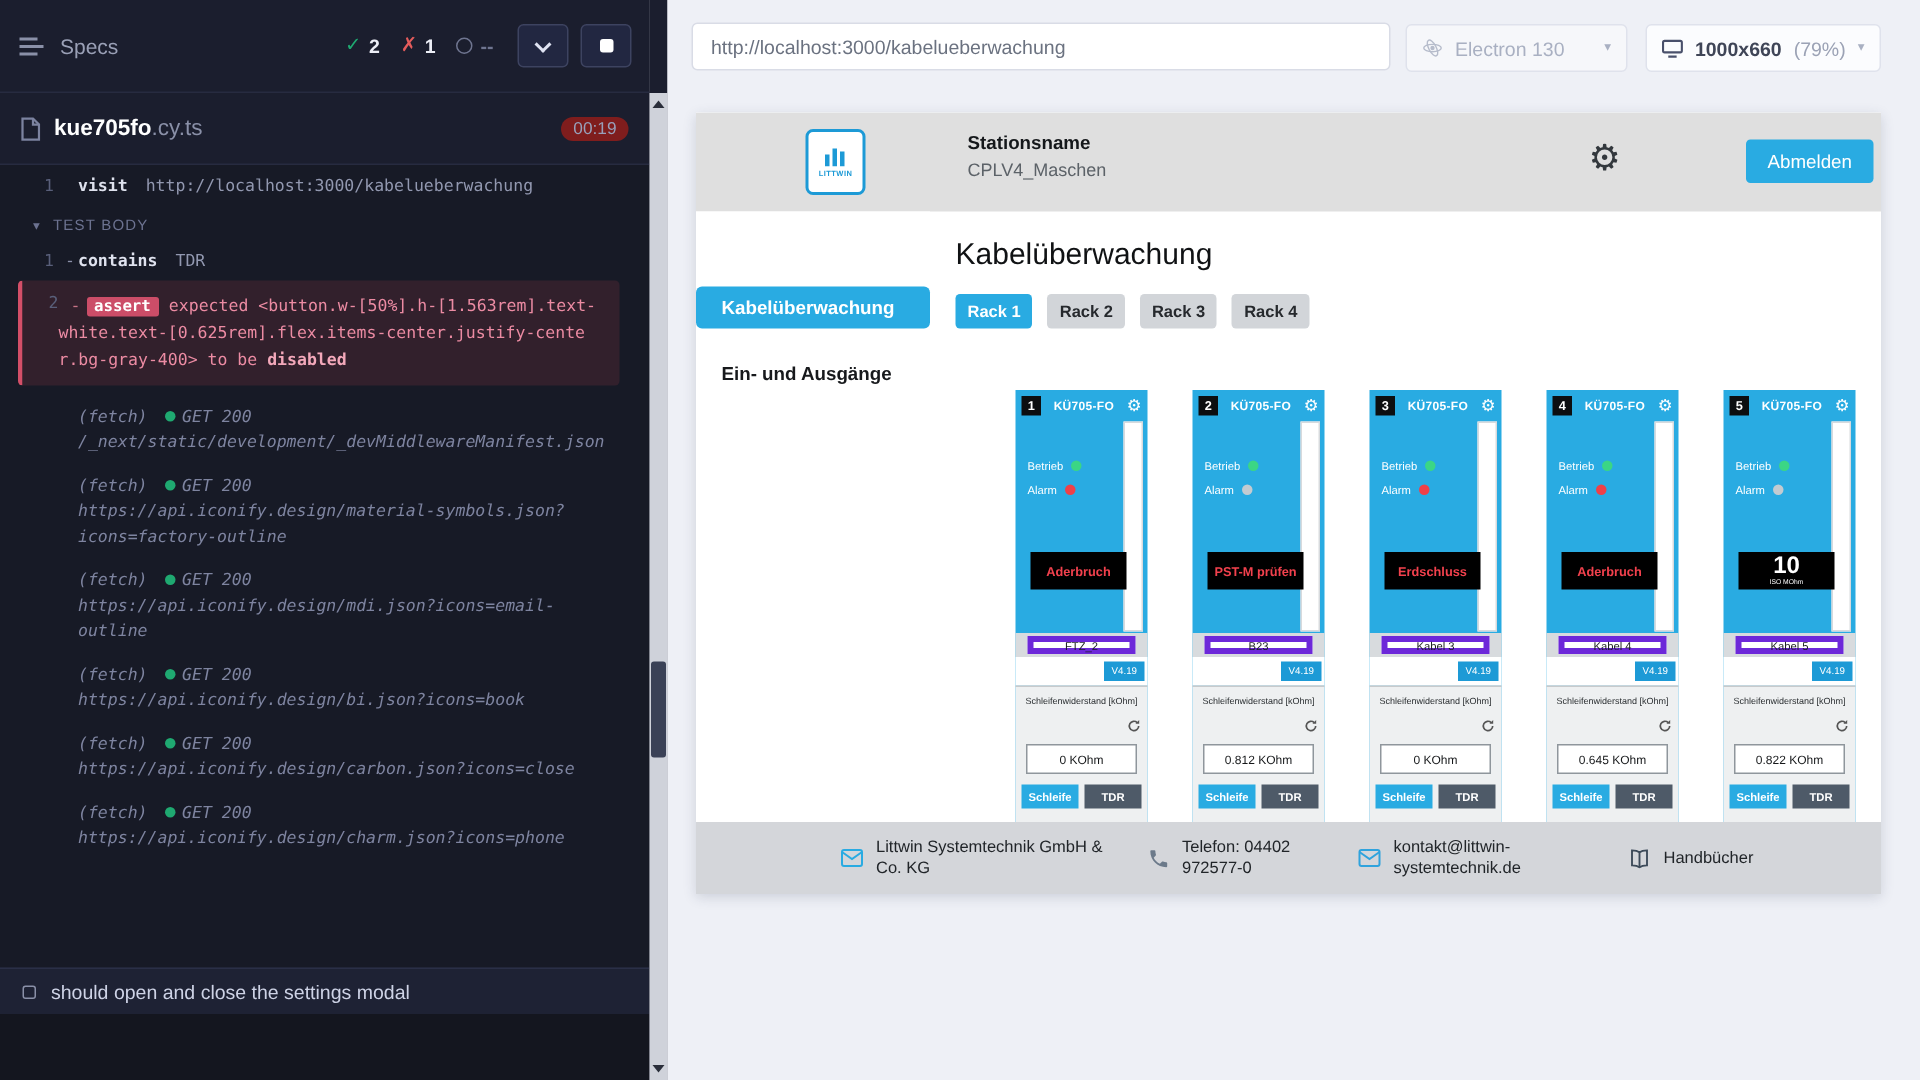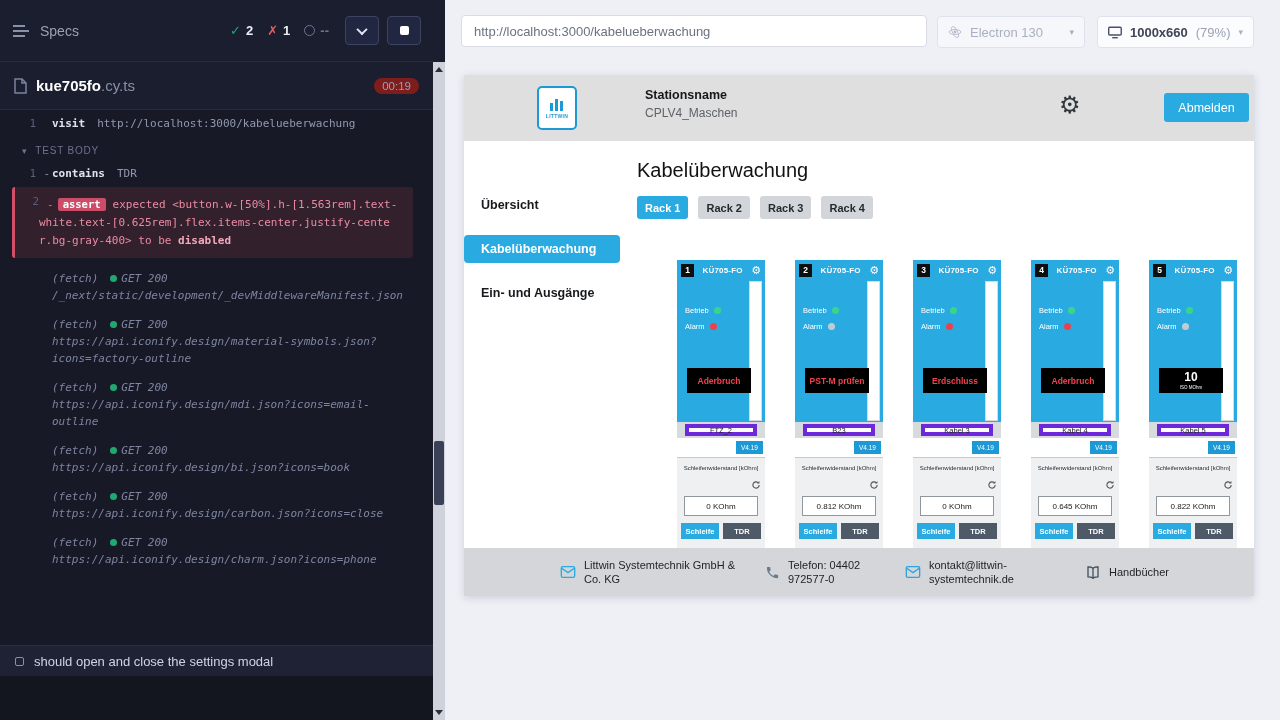--- a/index.html
+++ b/index.html
@@ -100,21 +100,21 @@
   .c-num { width:13px; height:13px; background:#0c0e10; color:#fff; font-size:8.5px; font-weight:700; display:flex; align-items:center; justify-content:center; flex:none; }
   .c-model { flex:1; text-align:center; color:#fff; font-size:8px; font-weight:700; letter-spacing:0.2px; }
   .c-gear { color:#fff; font-size:11px; font-family:"DejaVu Sans",sans-serif; cursor:pointer; }
   .c-strip { position:absolute; right:3px; top:21px; width:13px; height:140px; background:#fff; border:1px solid #d7dadd; }
   .c-leds { margin-top:22px; }
   .led { display:flex; align-items:center; gap:5px; padding-left:8px; height:16px; }
   .led-t { color:#fff; font-size:7.5px; }
   .led-d { width:7px; height:7px; border-radius:50%; flex:none; }
   .c-status { position:absolute; left:10px; top:108px; width:64px; min-height:25px; background:#000; display:flex; flex-direction:column; align-items:center; justify-content:center; padding:2px; }
   .s-main { font-size:8.5px; font-weight:700; line-height:10px; text-align:center; }
-  .card-iso .s-main { font-size:12px; line-height:13px; }
+  .card-iso .s-main { font-size:16px; line-height:13px; }
   .s-sub { font-size:4.5px; color:#fff; margin-top:1px; }
   .s-sub:empty { display:none; }
   .c-cable { position:absolute; top:162px; left:0; right:0; height:16px; background:#d8dbde; display:flex; align-items:center; justify-content:center; }
   .c-cable span { width:72px; height:12px; background:#fff; border:4px solid #6d28d9; font-size:7.5px; color:#1c1f22; display:flex; align-items:center; justify-content:center; }
   .c-version { position:absolute; top:178px; left:0; right:0; height:19px; background:#fff; }
   .c-version span { position:absolute; right:2px; top:3px; width:27px; height:13px; background:#1d9ad6; color:#fff; font-size:6.5px; display:flex; align-items:center; justify-content:center; }
   .c-meas { position:absolute; top:197px; left:0; right:0; bottom:0; background:#eef0f1; border-top:1px solid #c7cacc; }
   .m-label { padding-top:7px; text-align:center; font-size:6px; color:#2a2e31; }
   .m-refresh { position:absolute; right:4px; top:18px; cursor:pointer; }
   .m-value { position:absolute; left:7px; right:7px; top:38px; height:20px; background:#fff; border:1px solid #8f969c; font-size:8px; color:#16181a; display:flex; align-items:center; justify-content:center; }
@@ -305,21 +305,20 @@
         </div>
         <div class="station">
           <div class="station-label">Stationsname</div>
           <div class="station-value">CPLV4_Maschen</div>
         </div>
         <span class="head-gear">⚙</span>
         <button class="logout">Abmelden</button>
       </header>
 
       <nav class="app-side">
-        <div class="side-item">Übersicht</div>
         <div class="side-item active">Kabelüberwachung</div>
         <div class="side-item">Ein- und Ausgänge</div>
       </nav>
 
       <main class="app-main">
         <h1 class="page-title">Kabelüberwachung</h1>
         <div class="tabs">
           <div class="tab active">Rack 1</div>
           <div class="tab">Rack 2</div>
           <div class="tab">Rack 3</div>

